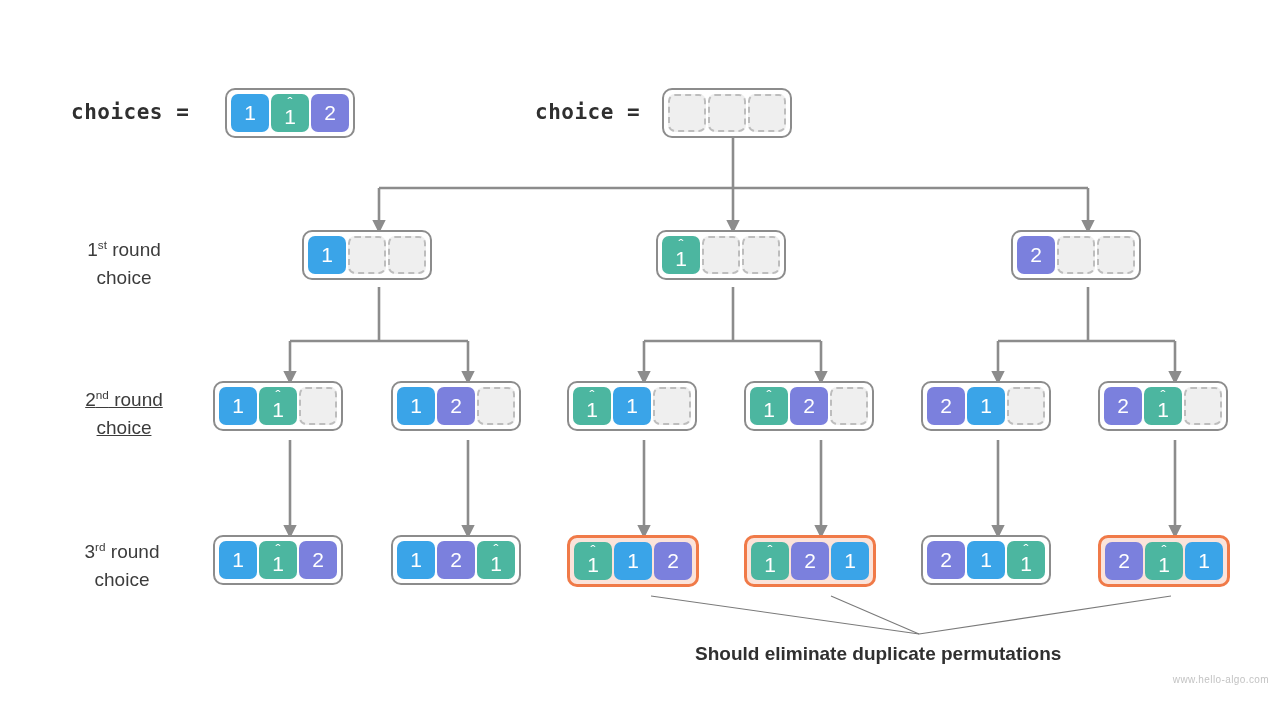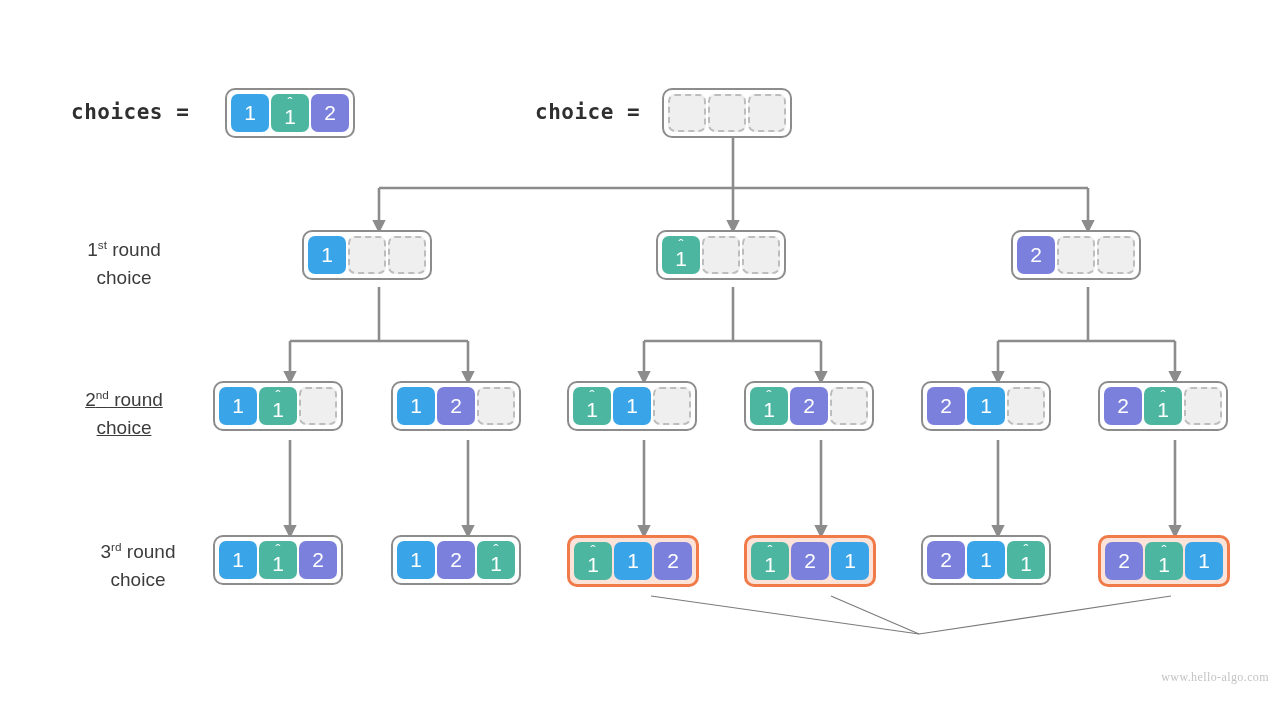--- a/index.html
+++ b/index.html
@@ -118,22 +118,22 @@
     font-weight: bold;
     color: #303030;
     white-space: nowrap;
   }
 
   
   .watermark {
     position: absolute;
     right: 22px;
     bottom: 12px;
-    font-family: Liberation Serif, serif;
-    font-size: 12px;
+    font-family: Liberation Sans, sans-serif;
+    font-size: 10px;
     color: #c3c3c3;
     letter-spacing: 0.4px;
     white-space: nowrap;
   }
 </style>
 </head>
 <body>
 
 <div id="canvas">
 
@@ -210,21 +210,21 @@
   <div class="round-label" style="left:38px; top:236px; width:150px;">
     <span><span>1</span><sup>st</sup><span> round</span></span><br>
     <span>choice</span>
   </div>
 
   <div class="round-label" style="left:38px; top:386px; width:150px;text-decoration:underline;">
     <span><span>2</span><sup>nd</sup><span> round</span></span><br>
     <span>choice</span>
   </div>
 
-  <div class="round-label" style="left:52px; top:538px; width:150px;">
+  <div class="round-label" style="left:36px; top:538px; width:150px;">
     <span><span>3</span><sup>rd</sup><span> round</span></span><br>
     <span>choice</span>
   </div>
 
   <div id="nodes-layer">
       <div class="node" style="left: 291px; top: 230px;">
         <div class="cell blue">
           <span>1</span>
         </div>
         <div class="cell empty"></div>
@@ -370,16 +370,17 @@
         <div class="cell teal">
           <span class="hat">ˆ</span>
           <span class="val-hatted">1</span>
         </div>
         <div class="cell blue">
           <span>1</span>
         </div>
       </div>
     </div>
 
+  <div class="caption" style="left:684px; top:643px;">Should eliminate duplicate permutations</div>
 
   <div class="watermark">www.hello-algo.com</div>
 
 </div>
 
 </body></html>

